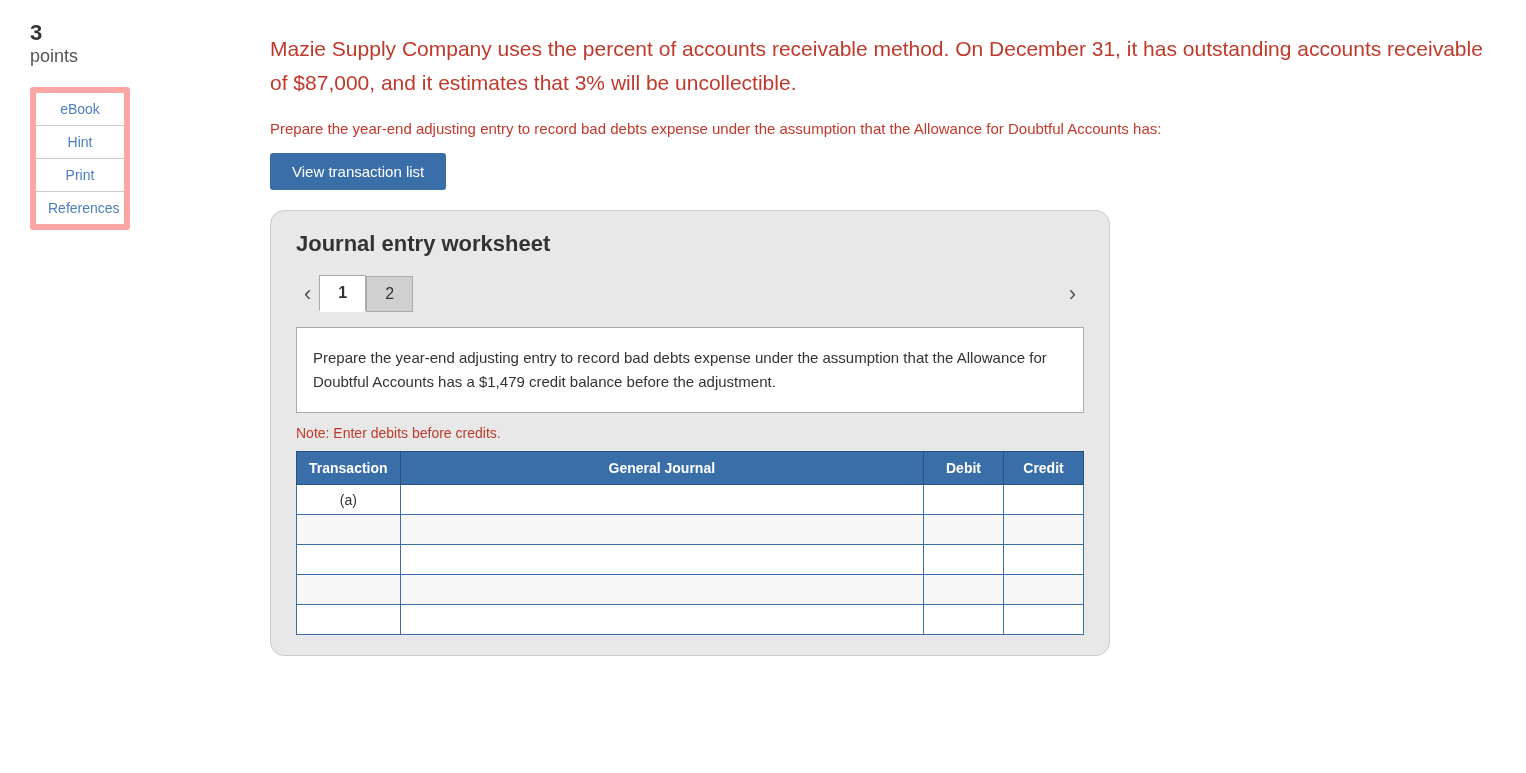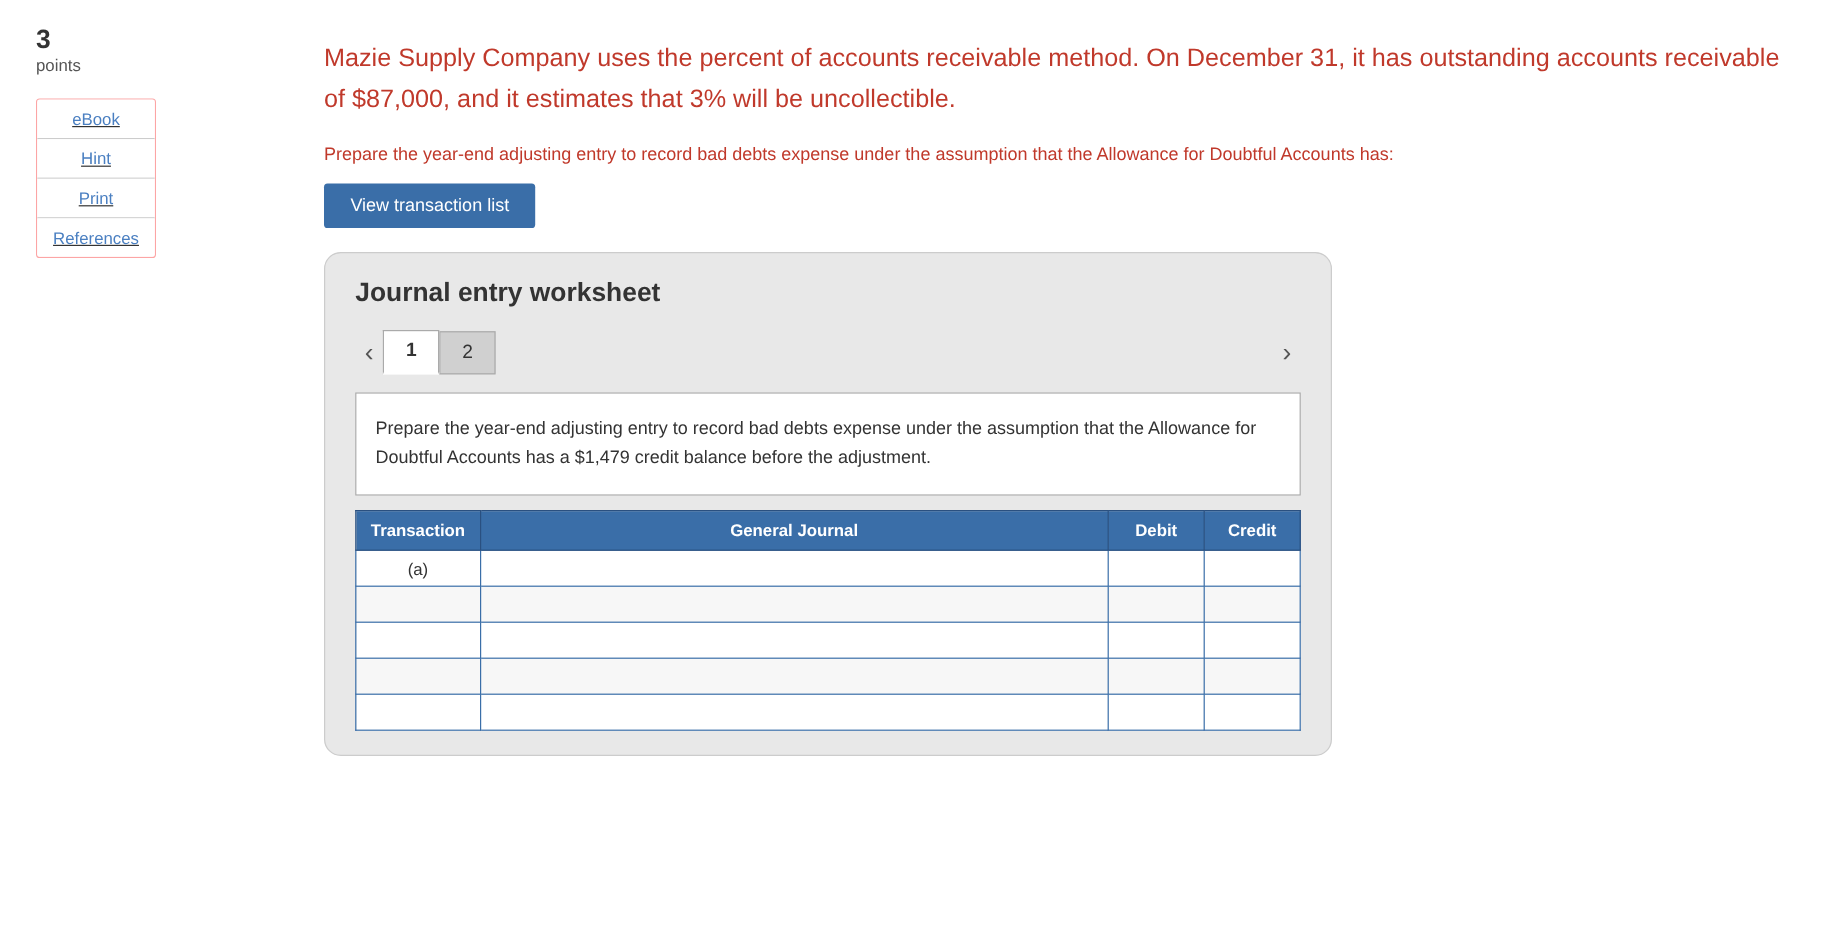--- a/index.html
+++ b/index.html
@@ -30,33 +30,32 @@
       font-weight: bold;
       color: #333;
       margin-bottom: 15px;
     }
     .points-label {
       font-size: 22px;
       font-weight: bold;
       color: #333;
     }
     .points-text {
-      font-size: 14px;
+      font-size: 18px;
       color: #555;
       margin-bottom: 20px;
     }
     .sidebar-links {
       display: flex;
       flex-direction: column;
       gap: 0;
-      border: 1px solid #fca5a5;
+      border: 6px solid #fca5a5;
       border-radius: 3px;
       overflow: hidden;
       width: 100px;
-      text-decoration: underline;
     }
     .sidebar-link {
       padding: 8px 12px;
       text-align: center;
       color: #4a7fc1;
       font-size: 14px;
       cursor: pointer;
       border-bottom: 1px solid #ccc;
       background: #fff;
     }
@@ -251,20 +250,21 @@
         <span class="tab-arrow">‹</span>
         <div class="tab-item active">1</div>
         <div class="tab-item">2</div>
         <span class="tab-arrow" style="margin-left:auto;">›</span>
       </div>
 
       <div class="tab-content-box">
         <span>Prepare the year-end adjusting entry to record bad debts expense under the assumption that the Allowance for Doubtful Accounts has a $1,479 credit balance before the adjustment.</span>
       </div>
 
+      <div class="note-text">Note: Enter debits before credits.</div>
 
       <table class="journal-table">
         <thead>
           <tr>
             <th class="col-transaction">Transaction</th>
             <th class="col-general">General Journal</th>
             <th class="col-debit">Debit</th>
             <th class="col-credit">Credit</th>
           </tr>
         </thead>

